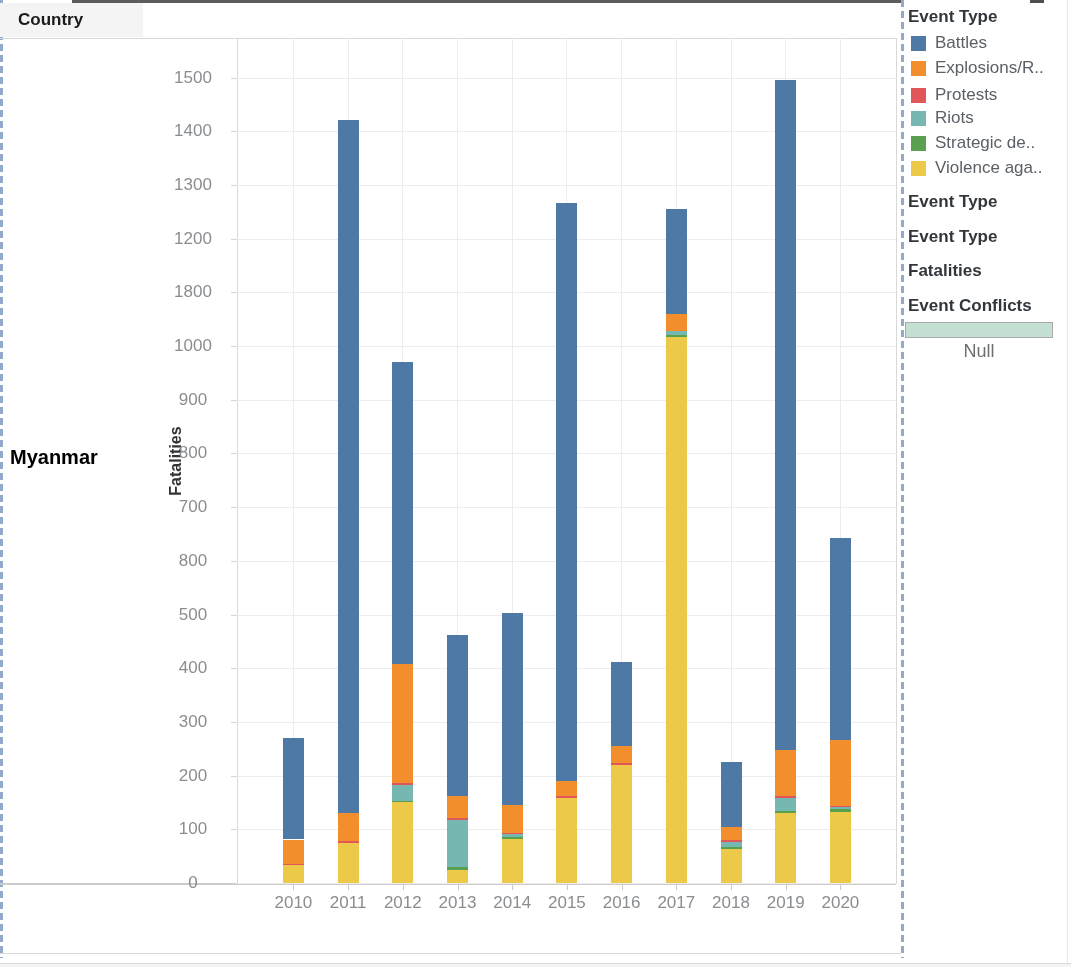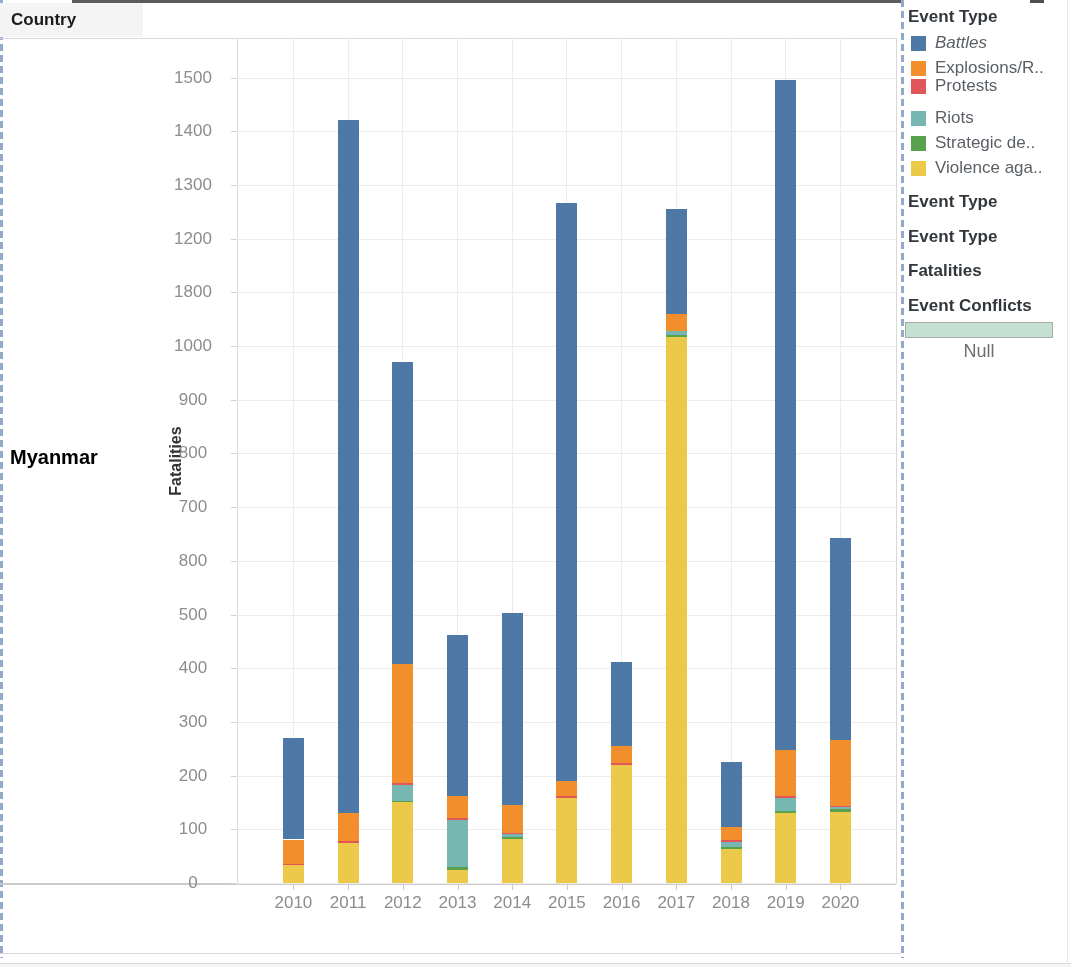--- a/index.html
+++ b/index.html
@@ -1,21 +1,21 @@
 <!DOCTYPE html>
 <html><head>
 <meta charset="utf-8">
 <style>
   html,body{margin:0;padding:0;background:#fff;}
   #app{position:relative;width:1071px;height:967px;background:#fff;overflow:hidden;
        font-family:"Liberation Sans",sans-serif;}
   .abs{position:absolute;}
   .top-strip{top:0;height:3px;background:#5c5c5c;}
   .country-cell{left:0;top:3px;width:143px;height:34px;background:#f4f4f4;
-    font-size:17px;font-weight:bold;color:#1b1b1b;line-height:34px;padding-left:11px;box-sizing:border-box;}
+    font-size:17px;font-weight:bold;color:#1b1b1b;line-height:34px;padding-left:18px;box-sizing:border-box;}
   .hline{height:1px;background:#d9d9d9;}
   .row-label{left:10px;top:446px;font-size:20px;font-weight:600;color:#000;}
   .y-title{left:96px;top:452px;width:160px;text-align:center;font-size:16px;font-weight:600;color:#333;
     transform:rotate(-90deg);transform-origin:center;}
   .x-title{left:237px;top:925px;width:659px;text-align:center;font-size:16px;font-weight:600;color:#333;}
   .pane-border-v{top:38px;width:1px;height:846px;background:#d9d9d9;}
   .axis-line{left:0;top:883px;width:896px;height:2px;background:#cbcbcb;}
   .vgrid{background:#ececec;width:1px;}
   .hgrid{background:#ececec;height:1px;}
   .ytick-label{width:70px;text-align:center;font-size:17px;color:#8a8d90;}
@@ -196,29 +196,29 @@
       <div class="bar-seg" style="left: 829.9px; top: 806.209px; width: 21px; height: 1.074px; background: rgb(225, 87, 89); position: absolute;"></div>
       <div class="bar-seg" style="left: 829.9px; top: 740.158px; width: 21px; height: 66.051px; background: rgb(242, 142, 43); position: absolute;"></div>
       <div class="bar-seg" style="left: 829.9px; top: 538.246px; width: 21px; height: 201.912px; background: rgb(78, 121, 167); position: absolute;"></div>
       <div class="xtick-mark" style="left: 840.4px; top: 885px; position: absolute;"></div>
       <div class="xtick-label" style="left: 810.4px; top: 893px; position: absolute;">2020</div>
     </div>
 
   <div class="abs side-panel" style="height:967px;">
     <div class="legend-title" style="top:7px;">Event Type</div>
     <div id="legend-items">
-        <div class="legend-item" style="top: 33px; font-style: italic;">
+        <div class="legend-item" style="top: 33px;">
           <span class="legend-swatch" style="background: rgb(78, 121, 167);"></span>
           <span class="legend-label">Battles</span>
         </div>
         <div class="legend-item" style="top: 58px;">
           <span class="legend-swatch" style="background: rgb(242, 142, 43);"></span>
           <span class="legend-label">Explosions/R..</span>
         </div>
-        <div class="legend-item" style="top: 76px;">
+        <div class="legend-item" style="top: 85px;">
           <span class="legend-swatch" style="background: rgb(225, 87, 89);"></span>
           <span class="legend-label">Protests</span>
         </div>
         <div class="legend-item" style="top: 108px;">
           <span class="legend-swatch" style="background: rgb(118, 183, 178);"></span>
           <span class="legend-label">Riots</span>
         </div>
         <div class="legend-item" style="top: 133px;">
           <span class="legend-swatch" style="background: rgb(89, 161, 79);"></span>
           <span class="legend-label">Strategic de..</span>

